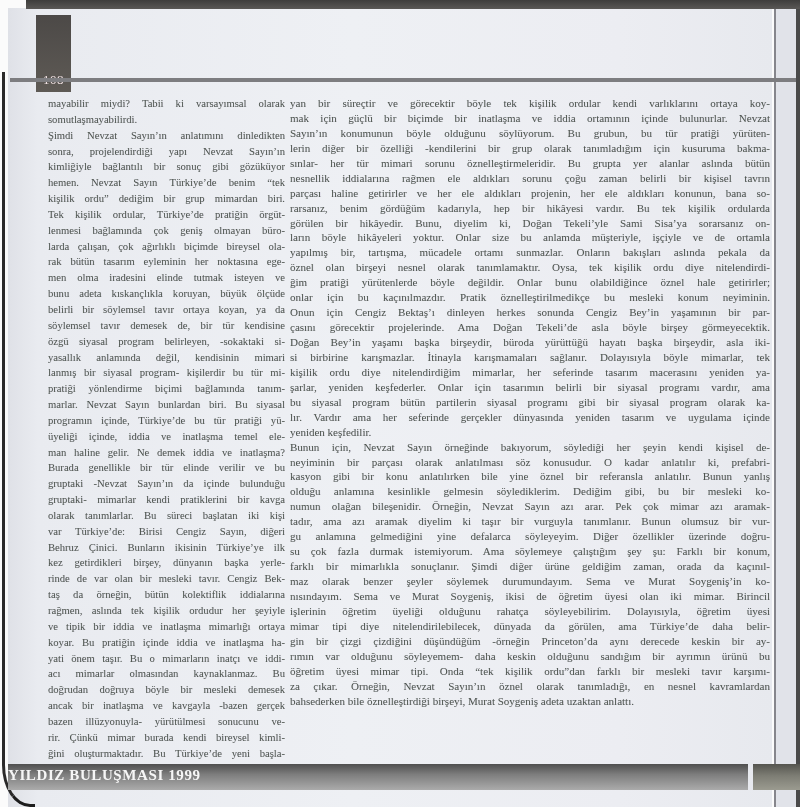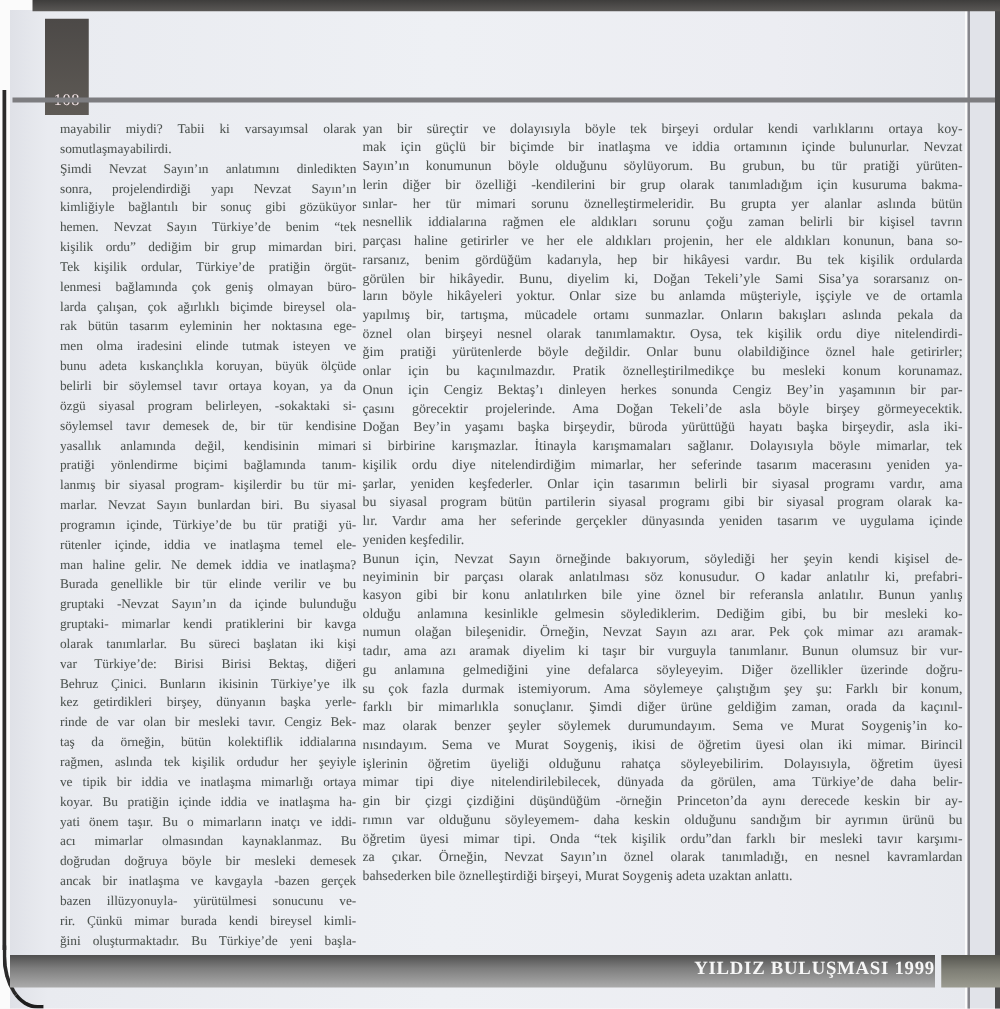--- a/index.html
+++ b/index.html
@@ -40,21 +40,21 @@
   .col-right{left:290px;width:480px;}
   .line{text-align:justify;text-align-last:justify;overflow:hidden;
         text-shadow:0.4px 0 0 rgba(115,90,145,0.18);}
   .col-left .line{height:15.857px;line-height:15.857px;font-size:10.6px;}
   .col-right .line{height:14.952px;line-height:14.952px;font-size:11px;}
   .line.flush{text-align:left;text-align-last:left;}
 
   
   .footer-bar{position:absolute;left:8px;top:764px;width:740px;height:26px;
               background:linear-gradient(180deg,#4f4f4f 0%,#7d7d7d 40%,#ababab 100%);
-              display:flex;justify-content:flex-end;}
+              display:flex;justify-content:flex-start;}
   .footer-bar .ft{color:#f6f6f6;font-weight:bold;font-size:15px;line-height:1;
                   padding-top:4px;letter-spacing:0.6px;}
   .footer-bar-right{position:absolute;left:753px;top:764px;width:47px;height:26px;
               background:linear-gradient(180deg,#55554f 0%,#7d7d74 45%,#9b9b90 100%);}
 </style>
 </head>
 <body>
 
 <div class="scan">
   <div class="page"></div>
@@ -77,64 +77,64 @@
       <div class="line">kimliğiyle bağlantılı bir sonuç gibi gözüküyor</div>
       <div class="line">hemen. Nevzat Sayın Türkiye’de benim “tek</div>
       <div class="line">kişilik ordu” dediğim bir grup mimardan biri.</div>
       <div class="line">Tek kişilik ordular, Türkiye’de pratiğin örgüt-</div>
       <div class="line">lenmesi bağlamında çok geniş olmayan büro-</div>
       <div class="line">larda çalışan, çok ağırlıklı biçimde bireysel ola-</div>
       <div class="line">rak bütün tasarım eyleminin her noktasına ege-</div>
       <div class="line">men olma iradesini elinde tutmak isteyen ve</div>
       <div class="line">bunu adeta kıskançlıkla koruyan, büyük ölçüde</div>
       <div class="line">belirli bir söylemsel tavır ortaya koyan, ya da</div>
+      <div class="line">söylemsel tavır demesek de, bir tür kendisine</div>
       <div class="line">özgü siyasal program belirleyen, -sokaktaki si-</div>
-      <div class="line">söylemsel tavır demesek de, bir tür kendisine</div>
       <div class="line">yasallık anlamında değil, kendisinin mimari</div>
+      <div class="line">lanmış bir siyasal program- kişilerdir bu tür mi-</div>
       <div class="line">pratiği yönlendirme biçimi bağlamında tanım-</div>
-      <div class="line">lanmış bir siyasal program- kişilerdir bu tür mi-</div>
       <div class="line">marlar. Nevzat Sayın bunlardan biri. Bu siyasal</div>
       <div class="line">programın içinde, Türkiye’de bu tür pratiği yü-</div>
-      <div class="line">rütenler içinde, iddia ve inatlaşma temel ele-</div>
+      <div class="line">üyeliği içinde, iddia ve inatlaşma temel ele-</div>
       <div class="line">man haline gelir. Ne demek iddia ve inatlaşma?</div>
       <div class="line">Burada genellikle bir tür elinde verilir ve bu</div>
       <div class="line">gruptaki -Nevzat Sayın’ın da içinde bulunduğu</div>
       <div class="line">gruptaki- mimarlar kendi pratiklerini bir kavga</div>
       <div class="line">olarak tanımlarlar. Bu süreci başlatan iki kişi</div>
-      <div class="line">var Türkiye’de: Birisi Birisi Bektaş, diğeri</div>
+      <div class="line">var Türkiye’de: Birisi Cengiz Sayın, diğeri</div>
       <div class="line">Behruz Çinici. Bunların ikisinin Türkiye’ye ilk</div>
       <div class="line">kez getirdikleri birşey, dünyanın başka yerle-</div>
       <div class="line">rinde de var olan bir mesleki tavır. Cengiz Bek-</div>
       <div class="line">taş da örneğin, bütün kolektiflik iddialarına</div>
       <div class="line">rağmen, aslında tek kişilik ordudur her şeyiyle</div>
       <div class="line">ve tipik bir iddia ve inatlaşma mimarlığı ortaya</div>
       <div class="line">koyar. Bu pratiğin içinde iddia ve inatlaşma ha-</div>
       <div class="line">yati önem taşır. Bu o mimarların inatçı ve iddi-</div>
       <div class="line">acı mimarlar olmasından kaynaklanmaz. Bu</div>
       <div class="line">doğrudan doğruya böyle bir mesleki demesek</div>
       <div class="line">ancak bir inatlaşma ve kavgayla -bazen gerçek</div>
       <div class="line">bazen illüzyonuyla- yürütülmesi sonucunu ve-</div>
       <div class="line">rir. Çünkü mimar burada kendi bireysel kimli-</div>
       <div class="line">ğini oluşturmaktadır. Bu Türkiye’de yeni başla-</div>
     </div>
   <div class="col col-right">
-      <div class="line">yan bir süreçtir ve dolayısıyla böyle tek birşeyi ordular kendi varlıklarını ortaya koy-</div>
+      <div class="line">yan bir süreçtir ve görecektir böyle tek kişilik ordular kendi varlıklarını ortaya koy-</div>
       <div class="line">mak için güçlü bir biçimde bir inatlaşma ve iddia ortamının içinde bulunurlar. Nevzat</div>
       <div class="line">Sayın’ın konumunun böyle olduğunu söylüyorum. Bu grubun, bu tür pratiği yürüten-</div>
       <div class="line">lerin diğer bir özelliği -kendilerini bir grup olarak tanımladığım için kusuruma bakma-</div>
       <div class="line">sınlar- her tür mimari sorunu öznelleştirmeleridir. Bu grupta yer alanlar aslında bütün</div>
       <div class="line">nesnellik iddialarına rağmen ele aldıkları sorunu çoğu zaman belirli bir kişisel tavrın</div>
       <div class="line">parçası haline getirirler ve her ele aldıkları projenin, her ele aldıkları konunun, bana so-</div>
       <div class="line">rarsanız, benim gördüğüm kadarıyla, hep bir hikâyesi vardır. Bu tek kişilik ordularda</div>
       <div class="line">görülen bir hikâyedir. Bunu, diyelim ki, Doğan Tekeli’yle Sami Sisa’ya sorarsanız on-</div>
       <div class="line">ların böyle hikâyeleri yoktur. Onlar size bu anlamda müşteriyle, işçiyle ve de ortamla</div>
       <div class="line">yapılmış bir, tartışma, mücadele ortamı sunmazlar. Onların bakışları aslında pekala da</div>
       <div class="line">öznel olan birşeyi nesnel olarak tanımlamaktır. Oysa, tek kişilik ordu diye nitelendirdi-</div>
       <div class="line">ğim pratiği yürütenlerde böyle değildir. Onlar bunu olabildiğince öznel hale getirirler;</div>
-      <div class="line">onlar için bu kaçınılmazdır. Pratik öznelleştirilmedikçe bu mesleki konum korunamaz.</div>
+      <div class="line">onlar için bu kaçınılmazdır. Pratik öznelleştirilmedikçe bu mesleki konum neyiminin.</div>
       <div class="line">Onun için Cengiz Bektaş’ı dinleyen herkes sonunda Cengiz Bey’in yaşamının bir par-</div>
       <div class="line">çasını görecektir projelerinde. Ama Doğan Tekeli’de asla böyle birşey görmeyecektik.</div>
       <div class="line">Doğan Bey’in yaşamı başka birşeydir, büroda yürüttüğü hayatı başka birşeydir, asla iki-</div>
       <div class="line">si birbirine karışmazlar. İtinayla karışmamaları sağlanır. Dolayısıyla böyle mimarlar, tek</div>
       <div class="line">kişilik ordu diye nitelendirdiğim mimarlar, her seferinde tasarım macerasını yeniden ya-</div>
       <div class="line">şarlar, yeniden keşfederler. Onlar için tasarımın belirli bir siyasal programı vardır, ama</div>
       <div class="line">bu siyasal program bütün partilerin siyasal programı gibi bir siyasal program olarak ka-</div>
       <div class="line">lır. Vardır ama her seferinde gerçekler dünyasında yeniden tasarım ve uygulama içinde</div>
       <div class="line flush">yeniden keşfedilir.</div>
       <div class="line">Bunun için, Nevzat Sayın örneğinde bakıyorum, söylediği her şeyin kendi kişisel de-</div>

